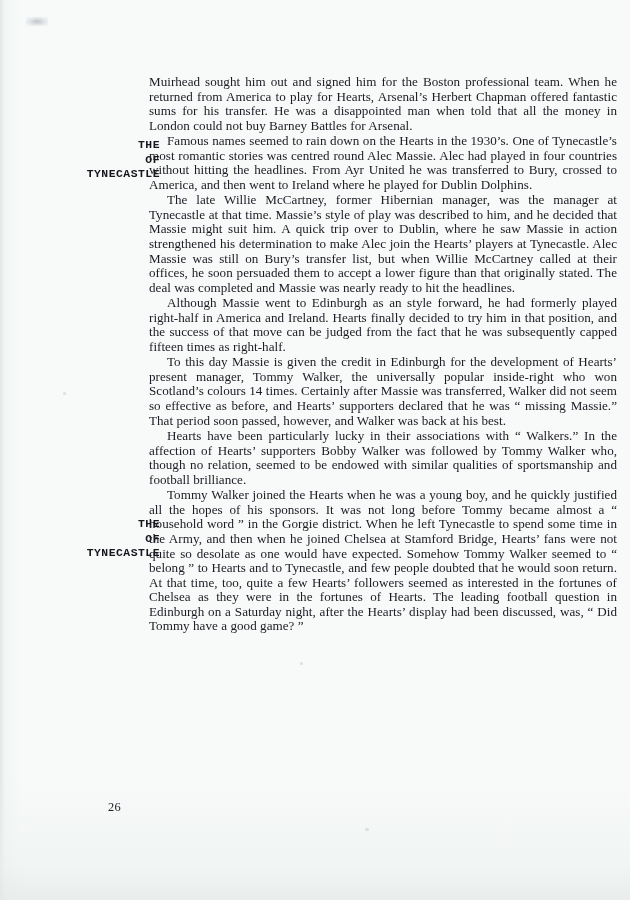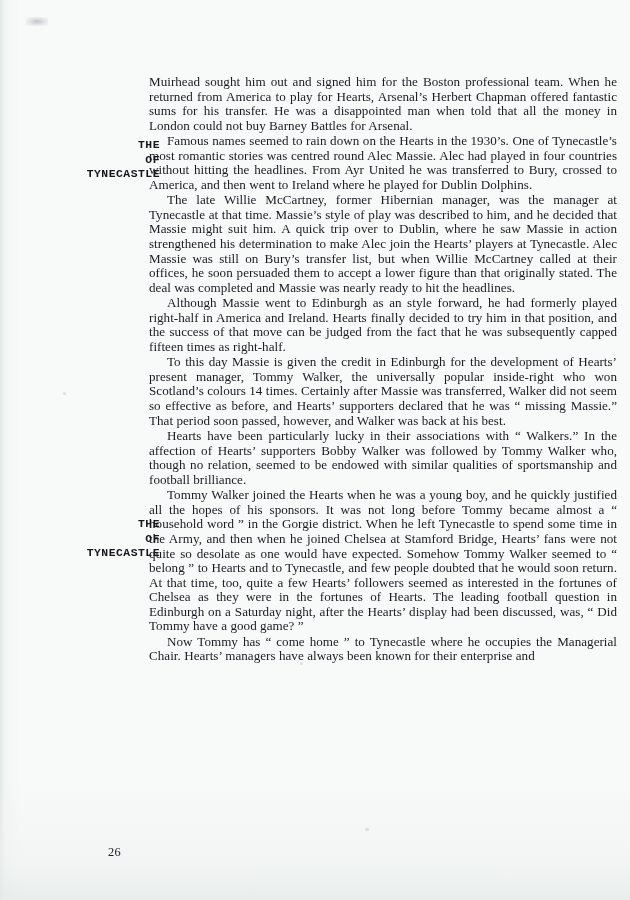--- a/index.html
+++ b/index.html
@@ -95,21 +95,20 @@
   .head-walkers { left: 0px; top: 517px; }
 
   .page-number {
     position: absolute;
     left: 108px;
     top: 800px;
     font-size: 12.4px;
     line-height: 14px;
     color: #20202a;
     letter-spacing: 0.3px;
-    margin-top: 45px;
   }
 </style>
 </head>
 <body>
 
 <div class="page">
 
   <div class="scan-gutter"></div>
   <div class="scan-bottom"></div>
   <div class="scan-smudge"></div>
@@ -130,18 +129,17 @@
   </div>
 
   <div class="textblock">
     <p class="para noindent">Muirhead sought him out and signed him for the Boston professional team. When he returned from America to play for Hearts, Arsenal’s Herbert Chapman offered fantastic sums for his transfer. He was a disappointed man when told that all the money in London could not buy Barney Battles for Arsenal.</p>
     <p class="para">Famous names seemed to rain down on the Hearts in the 1930’s. One of Tynecastle’s most romantic stories was centred round Alec Massie. Alec had played in four countries without hitting the headlines. From Ayr United he was transferred to Bury, crossed to America, and then went to Ireland where he played for Dublin Dolphins.</p>
     <p class="para">The late Willie McCartney, former Hibernian manager, was the manager at Tynecastle at that time. Massie’s style of play was described to him, and he decided that Massie might suit him. A quick trip over to Dublin, where he saw Massie in action strengthened his determination to make Alec join the Hearts’ players at Tynecastle. Alec Massie was still on Bury’s transfer list, but when Willie McCartney called at their offices, he soon persuaded them to accept a lower figure than that originally stated. The deal was completed and Massie was nearly ready to hit the headlines.</p>
     <p class="para">Although Massie went to Edinburgh as an style forward, he had formerly played right-half in America and Ireland. Hearts finally decided to try him in that position, and the success of that move can be judged from the fact that he was subsequently capped fifteen times as right-half.</p>
     <p class="para">To this day Massie is given the credit in Edinburgh for the development of Hearts’ present manager, Tommy Walker, the universally popular inside-right who won Scotland’s colours 14 times. Certainly after Massie was transferred, Walker did not seem so effective as before, and Hearts’ supporters declared that he was “ missing Massie.” That period soon passed, however, and Walker was back at his best.</p>
     <p class="para">Hearts have been particularly lucky in their associations with “ Walkers.” In the affection of Hearts’ supporters Bobby Walker was followed by Tommy Walker who, though no relation, seemed to be endowed with similar qualities of sportsmanship and football brilliance.</p>
     <p class="para">Tommy Walker joined the Hearts when he was a young boy, and he quickly justified all the hopes of his sponsors. It was not long before Tommy became almost a “ household word ” in the Gorgie district. When he left Tynecastle to spend some time in the Army, and then when he joined Chelsea at Stamford Bridge, Hearts’ fans were not quite so desolate as one would have expected. Somehow Tommy Walker seemed to “ belong ” to Hearts and to Tynecastle, and few people doubted that he would soon return. At that time, too, quite a few Hearts’ followers seemed as interested in the fortunes of Chelsea as they were in the fortunes of Hearts. The leading football question in Edinburgh on a Saturday night, after the Hearts’ display had been discussed, was, “ Did Tommy have a good game? ”</p>
-    <p class="para">Now Tommy has “ come home ” to Tynecastle where he occupies the Managerial Chair. Hearts’ managers have always been known for their enterprise and</p>
   </div>
 
   <div class="page-number">26</div>
 
 </div>
 
 </body></html>

